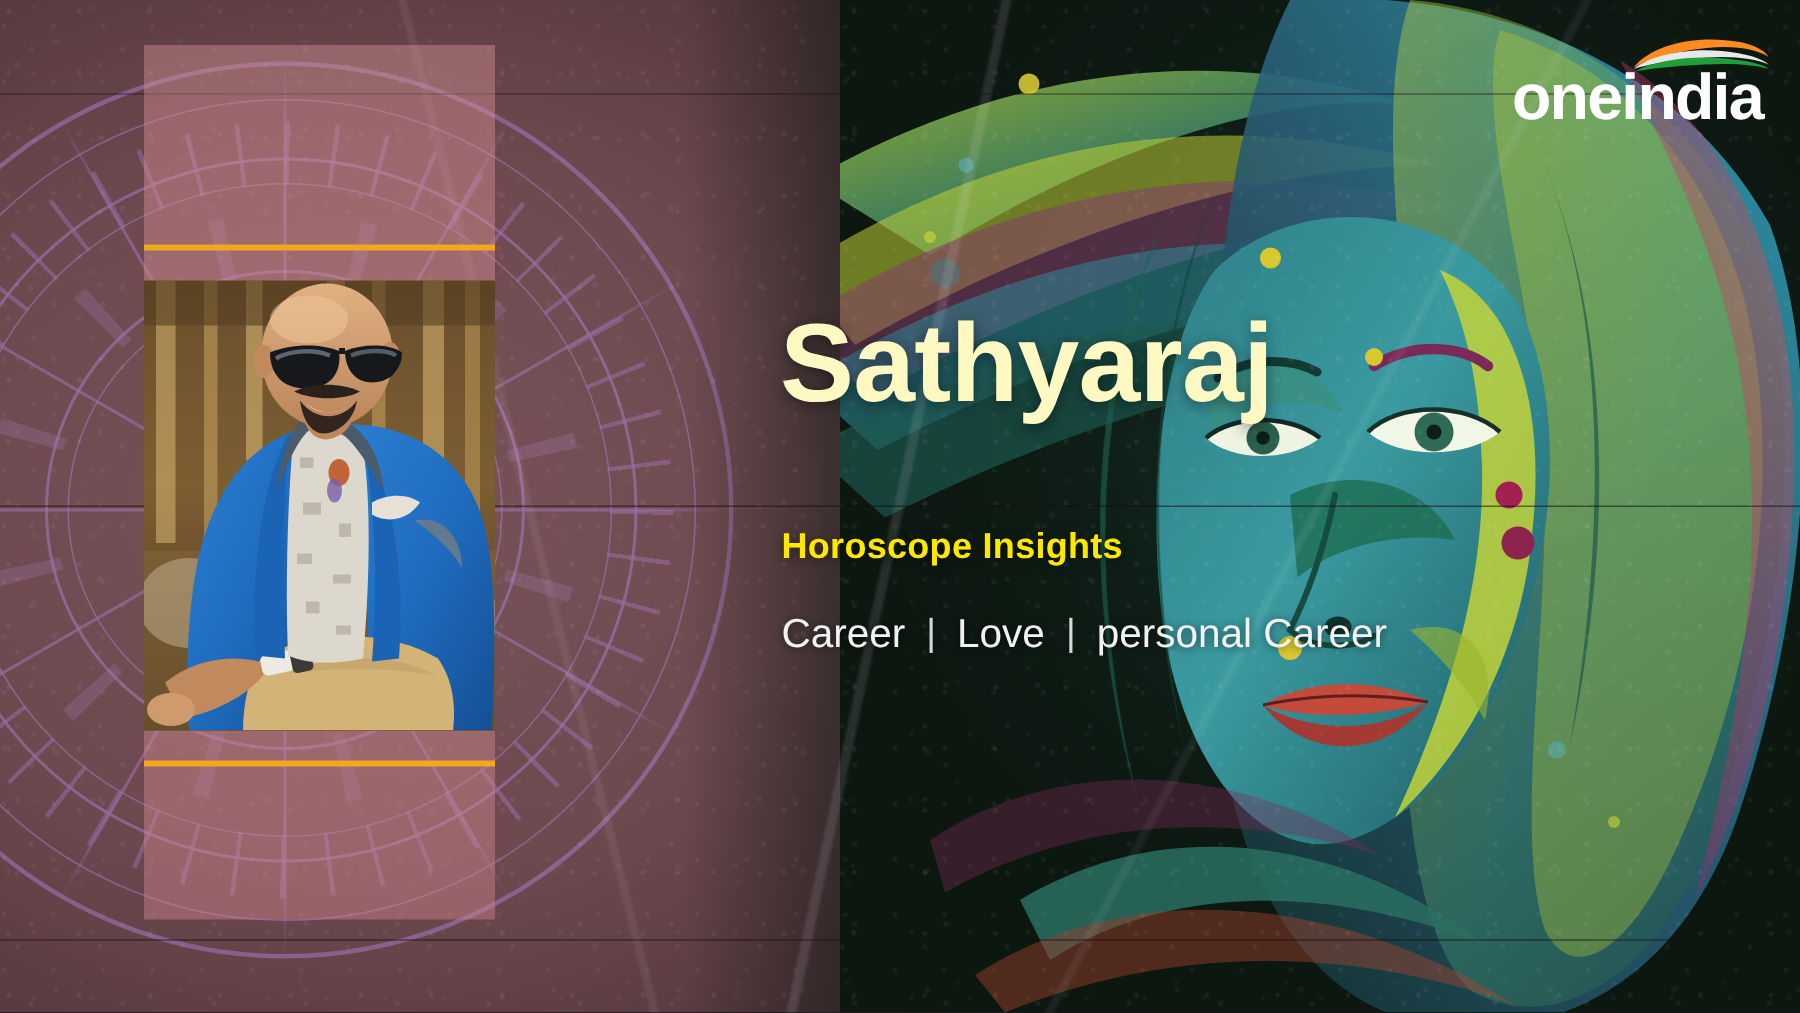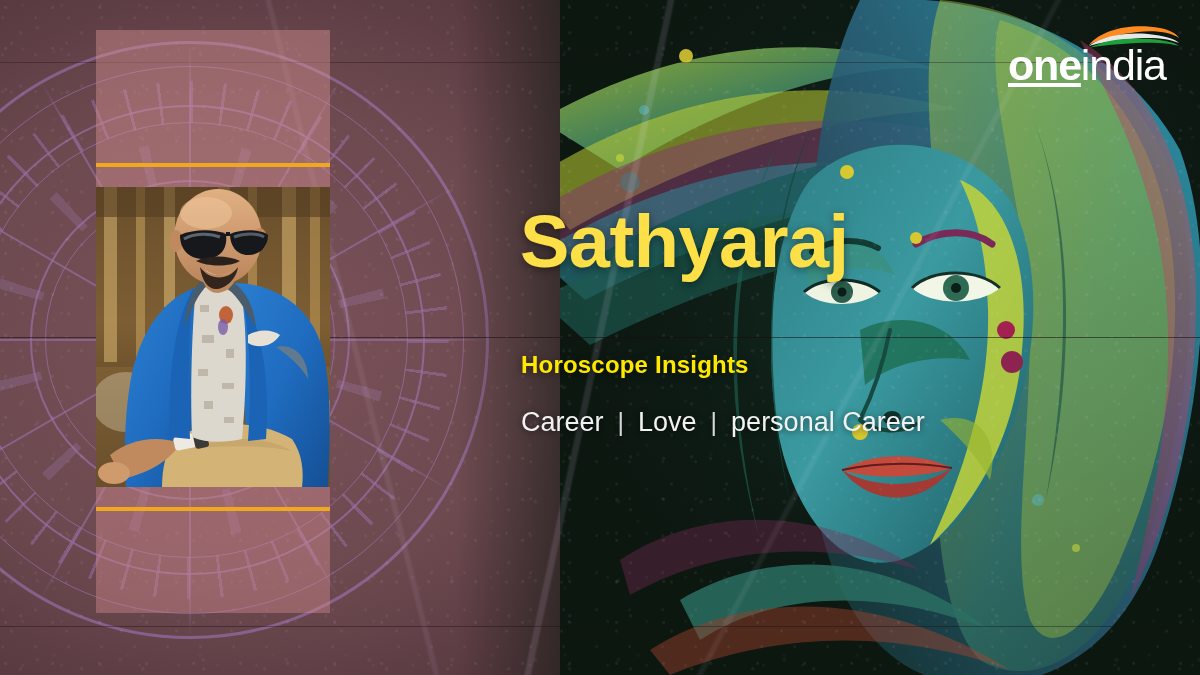--- a/index.html
+++ b/index.html
@@ -111,21 +111,21 @@
   .photo{
     position:absolute; left:96px; top:187px; width:234px; height:300px;
     overflow:hidden;
     background:linear-gradient(180deg,#6d5230 0%, #7a5a32 40%, #5e4426 100%);
   }
   .photo svg{ display:block; width:100%; height:100%; }
 
   
   .title{
     position:absolute; left:520px; top:205px;
-    font-size:74px; font-weight:bold; color:#fde047;
+    font-size:74px; font-weight:bold; color:#fef9c3;
     letter-spacing:-0.5px; line-height:1;
     text-shadow:0 2px 10px rgba(0,0,0,.45);
     white-space:nowrap;
   }
   .subtitle{
     position:absolute; left:521px; top:352px;
     font-size:24px; font-weight:bold; color:#FFE800;
     letter-spacing:.2px; line-height:1.1;
     text-shadow:0 2px 8px rgba(0,0,0,.5);
     white-space:nowrap;
@@ -140,22 +140,22 @@
   .tags .sep{ color:#e8e8e8; padding:0 14px; font-size:25px; opacity:.92; }
 
   
   .logo{ position:absolute; left:1008px; top:24px; width:172px; height:66px; }
   .logo .swoosh{ position:absolute; left:78px; top:0px; width:94px; height:26px; }
   .logo .wordmark{
     position:absolute; left:0; top:20px;
     font-size:43px; line-height:1; color:#ffffff; white-space:nowrap;
     letter-spacing:-1.2px;
   }
-  .logo .wm-one{ font-weight:bold;text-decoration:underline; }
-  .logo .wm-india{ font-weight:400; }
+  .logo .wm-one{ font-weight:bold; }
+  .logo .wm-india{ font-weight:700; }
 </style>
 </head>
 <body>
 
 <div id="stage">
 
   <div class="bg-base"></div>
 
   <div class="wheel">
     <div class="ring r-a"></div>

